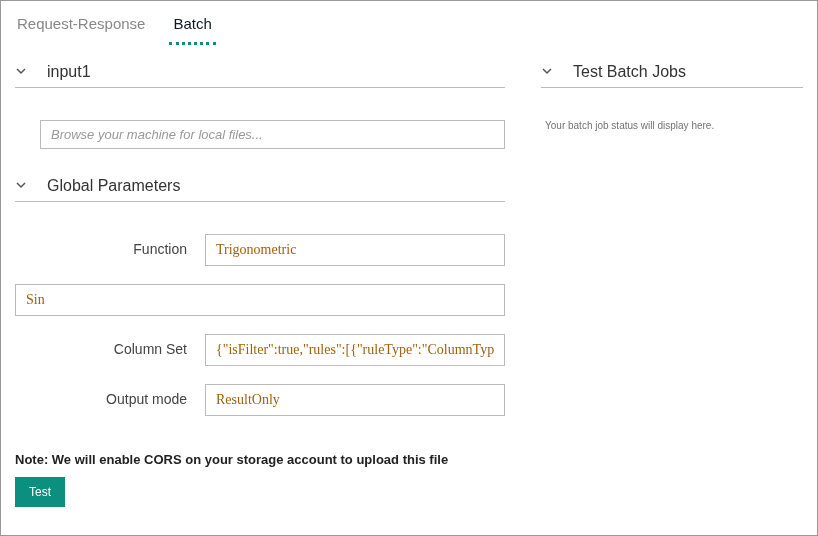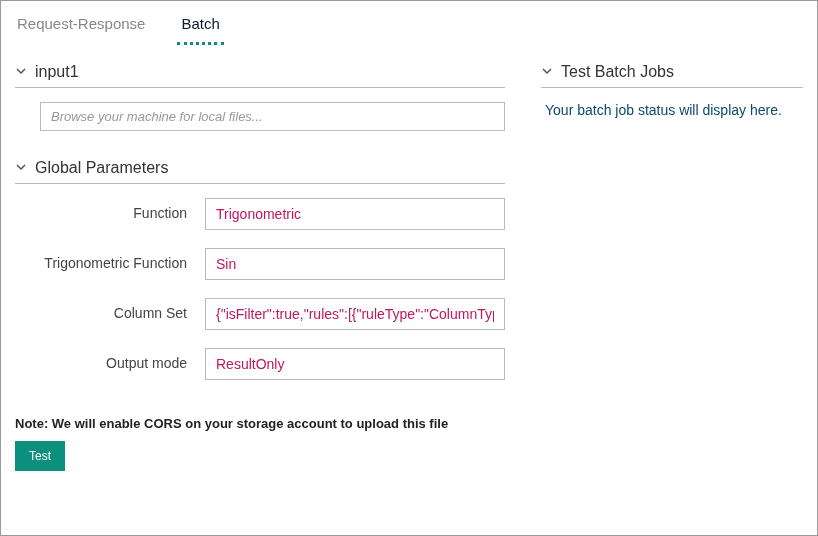--- a/index.html
+++ b/index.html
@@ -10,21 +10,21 @@
     background: #fff;
     width: 818px;
     height: 536px;
     border: 1px solid #999;
     position: relative;
     overflow: hidden;
   }
   .tabs {
     display: flex;
     padding: 8px 12px 0 12px;
-    gap: 28px;
+    gap: 20px;
   }
   .tab {
     padding: 6px 4px 10px 4px;
     color: #888;
     cursor: pointer;
     font-size: 15px;
   }
   .tab.active {
     color: #0f172a;
     border-bottom: 3px dotted #0b8f7f;
@@ -32,24 +32,24 @@
   .main {
     display: flex;
     padding: 18px 14px 0 14px;
     gap: 36px;
   }
   .left { width: 490px; }
   .right { flex: 1; }
   .section-header {
     display: flex;
     align-items: center;
-    gap: 8px;
+    gap: 20px;
     border-bottom: 1px solid #bbb;
     padding-bottom: 6px;
-    margin-bottom: 14px;
+    margin-bottom: 32px;
     cursor: pointer;
   }
   .section-header .chev {
     font-size: 12px;
     color: #555;
   }
   .section-header .title {
     font-size: 16px;
     color: #333;
   }
@@ -90,44 +90,44 @@
     line-height: 1.3;
   }
   .form-field {
     flex: 1;
   }
   .text-input {
     width: 100%;
     border: 1px solid #bbb;
     padding: 7px 10px;
     font-size: 14px;
-    color: #be185d;
-    font-family: Liberation Sans, sans-serif;
+    color: #a16207;
+    font-family: Liberation Serif, serif;
     overflow: hidden;
     white-space: nowrap;
     text-overflow: clip;
   }
   .note {
     font-size: 13px;
     font-weight: 700;
     color: #222;
     margin: 18px 0 10px 14px;
   }
   .test-btn {
     background: #0b8f7f;
     color: #fff;
     border: none;
     padding: 8px 14px;
     font-size: 12px;
     cursor: pointer;
     margin-left: 14px;
   }
   .right .status-text {
-    color: #0c4a6e;
-    font-size: 14px;
+    color: #737373;
+    font-size: 10px;
     margin-top: 4px;
     padding-left: 4px;
   }
 </style>
 </head>
 <body>
 
 
 
 <div class="tabs">
@@ -163,21 +163,20 @@
     <div class="form-rows">
 
       <div class="form-row">
         <div class="form-label">Function</div>
         <div class="form-field">
           <input class="text-input" value="Trigonometric" style="">
         </div>
       </div>
 
       <div class="form-row">
-        <div class="form-label">Trigonometric Function</div>
         <div class="form-field">
           <input class="text-input" value="Sin" style="">
         </div>
       </div>
 
       <div class="form-row">
         <div class="form-label">Column Set</div>
         <div class="form-field">
           <input class="text-input" value="{&quot;isFilter&quot;:true,&quot;rules&quot;:[{&quot;ruleType&quot;:&quot;ColumnTyp" style="">
         </div>

